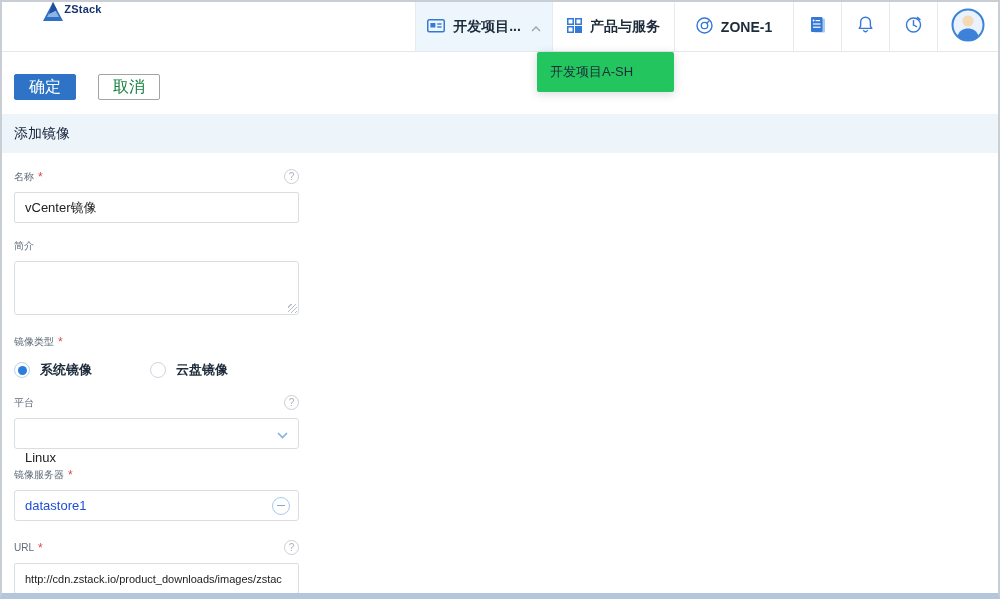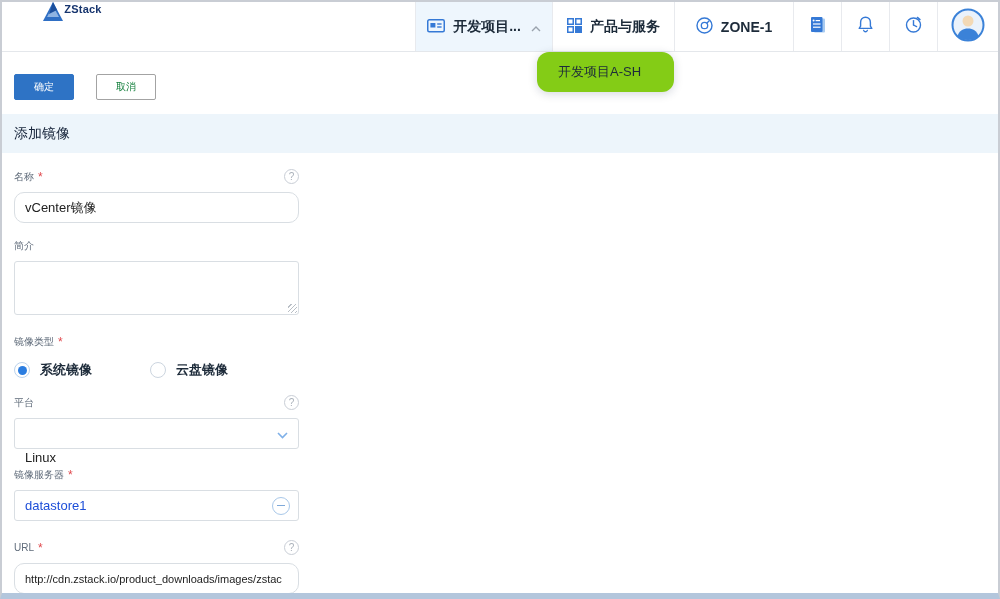--- a/index.html
+++ b/index.html
@@ -18,48 +18,48 @@
   .nav-cell.text-cell { font-size:14px; font-weight:600; color:#1d2b3a; }
   .w-products { width:122px; }
   .w-project  { width:137px; background:#eef6fd; }
   .w-zone     { width:119px; }
   .w-icon     { width:48px; }
   .w-avatar   { width:61px; }
   .caret { margin-left:2px; }
 
   
   .dropdown {
-    position:absolute; top:50px; right:324px; width:137px; background:#84cc16;
-    box-shadow:0 2px 10px rgba(20,40,70,.18); border-radius:12px; z-index:30; padding:4px 8px;
+    position:absolute; top:50px; right:324px; width:137px; background:#22c55e;
+    box-shadow:0 2px 10px rgba(20,40,70,.18); border-radius:2px; z-index:30; padding:4px 0;
   }
   .dropdown-item { height:32px; display:flex; align-items:center; padding:0 13px; font-size:13px; color:#1d2b3a; cursor:pointer; }
 
   
   .toolbar { padding:22px 12px 0; display:flex; gap:22px; }
-  .btn { height:26px; min-width:60px; padding:0 14px; font-size:10px; border-radius:2px; cursor:pointer; font-family:inherit; }
+  .btn { height:26px; min-width:60px; padding:0 14px; font-size:16px; border-radius:2px; cursor:pointer; font-family:inherit; }
   .btn-primary { background:#2e73c5; border:1px solid #2e73c5; color:#fff; }
   .btn-cancel  { background:#fff; border:1px solid #a3a3a3; color:#15803d; }
 
   
   .section-header { margin-top:14px; height:39px; background:#edf5fb; display:flex; align-items:center; padding:0 12px; }
   .section-title { font-size:14px; color:#16243a; }
 
   
   .form { padding:16px 12px 0; width:330px; }
   .label-row { width:285px; display:flex; align-items:center; margin-bottom:8px; }
   .field-label { font-size:10px; color:#5f6b7a; }
   .req { color:#e0484d; margin-left:4px; font-size:12px; }
   .label-row .spring { flex:1; }
   .help-icon {
     width:15px; height:15px; border:1px solid #c9ced6; border-radius:50%;
     display:flex; align-items:center; justify-content:center;
     font-size:10px; color:#aab1ba; cursor:pointer; background:#fff;
   }
   .text-input {
-    width:285px; height:31px; border:1px solid #d9dee3; border-radius:10px;
+    width:285px; height:31px; border:1px solid #d9dee3; border-radius:2px;
     padding:0 10px; font-size:13px; color:#222; font-family:inherit; background:#fff; outline:none;
   }
   .url-input { font-size:11px; letter-spacing:0; }
   .desc-wrap { position:relative; width:285px; }
   .desc-area {
     width:285px; height:54px; border:1px solid #d9dee3; border-radius:3px;
     padding:6px 10px; font-size:13px; color:#222; font-family:inherit; resize:none; outline:none; display:block;
   }
   .resize-handle {
     position:absolute; right:2px; bottom:2px; width:9px; height:9px;

